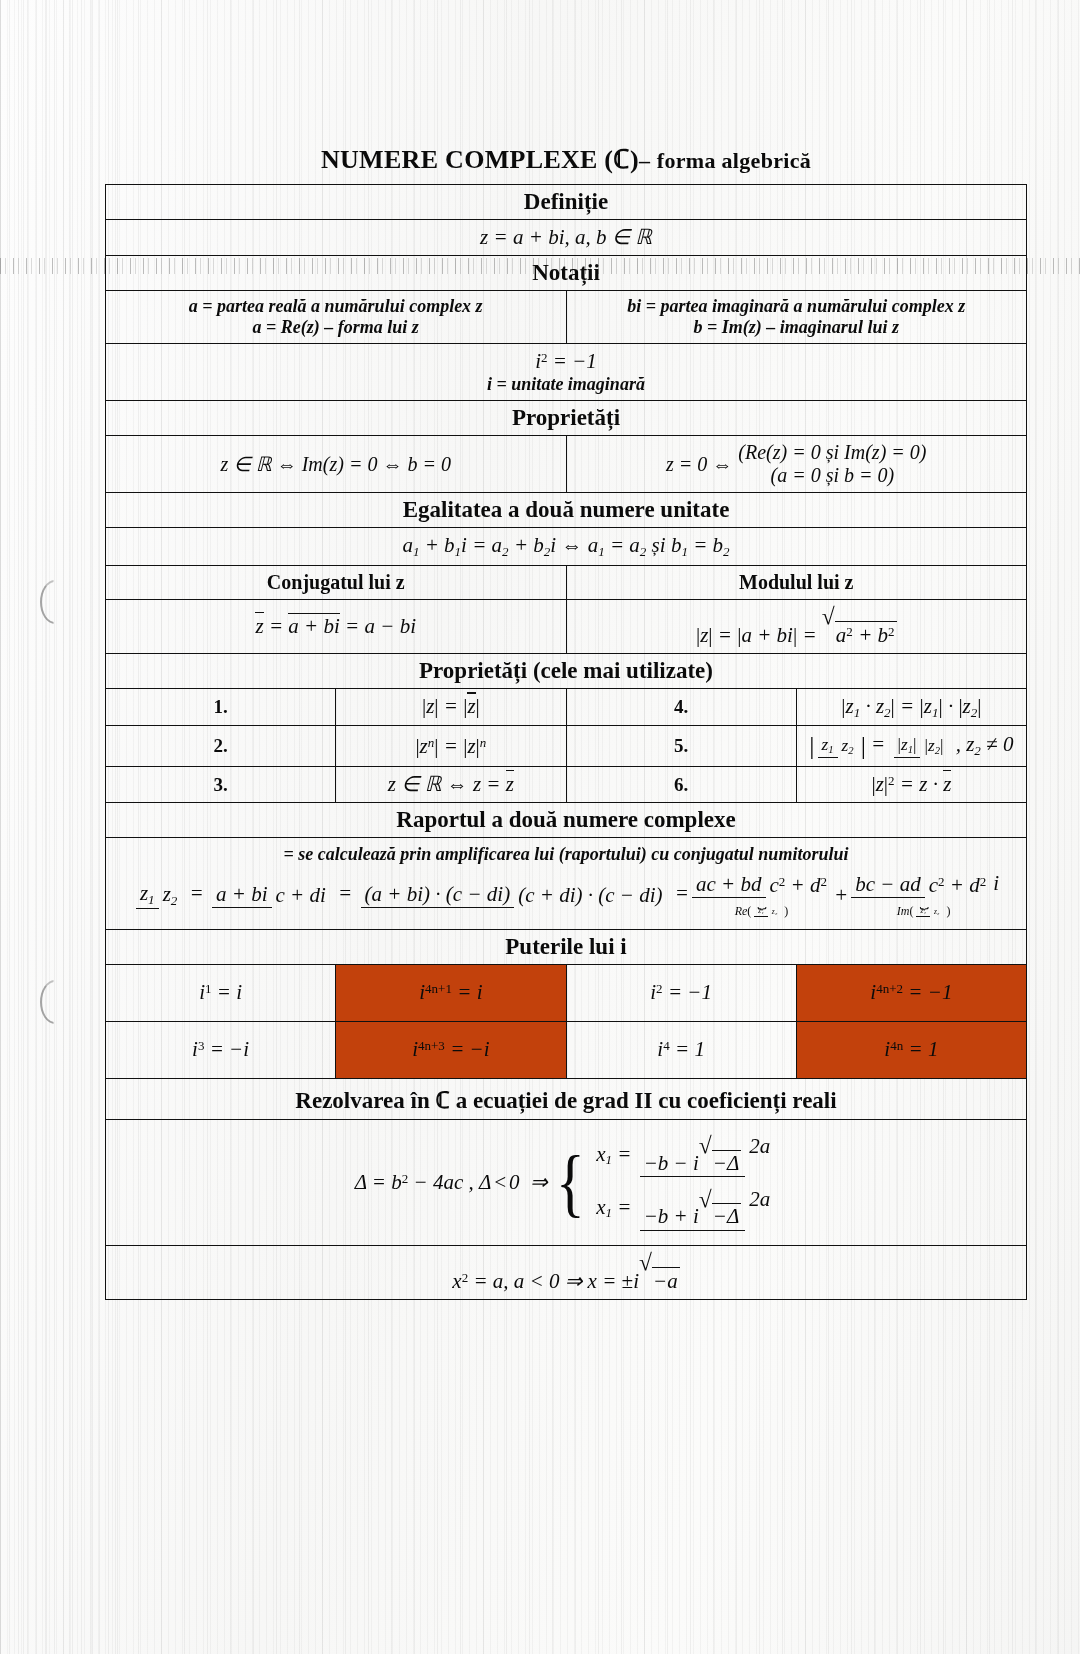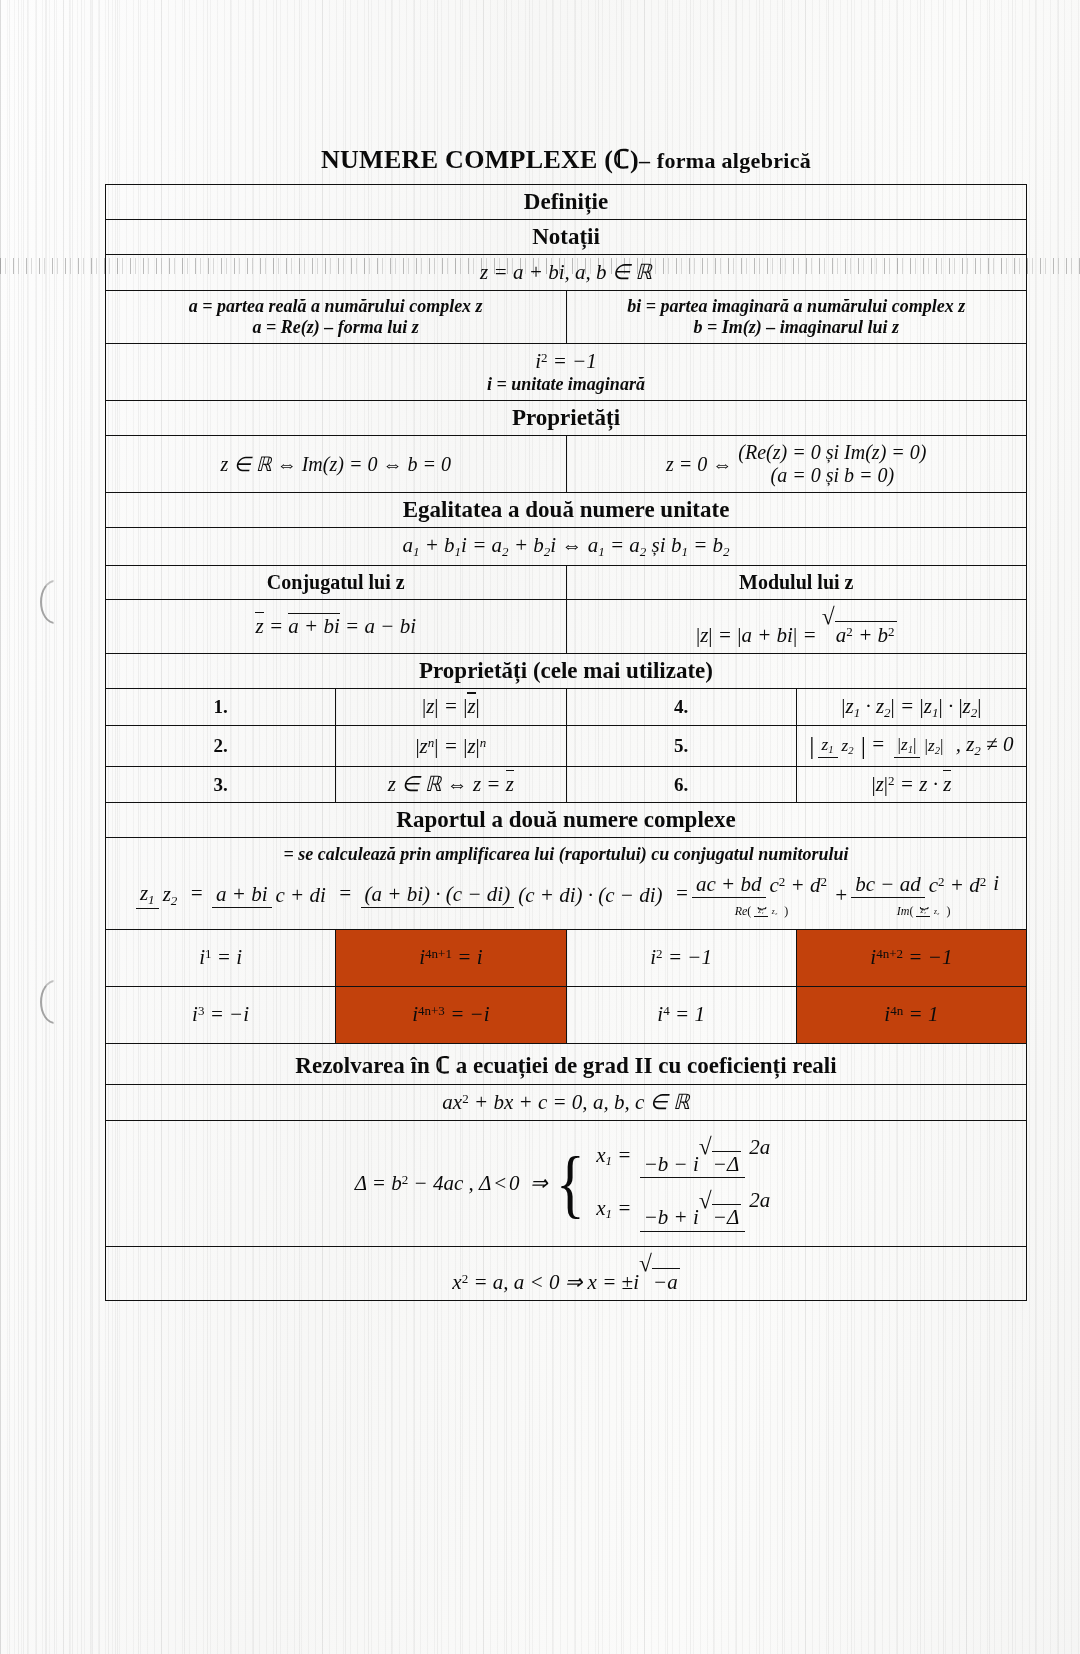--- a/index.html
+++ b/index.html
@@ -162,30 +162,30 @@
     <span class="ttl-sub">forma algebrică</span>
   </div>
 
   <table class="main">
 
     <tbody>
         <tr>
       <td class="hdr" colspan="4">Definiție</td>
     </tr>
     <tr>
-      <td class="hdr" colspan="4">Notații</td>
-    </tr>
-
-    <tr>
       <td colspan="4">
         <span class="math big">
           <span class="it">z</span> = <span class="it">a</span> + <span class="it">bi</span>,
           <span class="it">a</span>, <span class="it">b</span> ∈ ℝ
         </span>
       </td>
+    </tr>
+
+    <tr>
+      <td class="hdr" colspan="4">Notații</td>
     </tr>
     <tr>
       <td colspan="2">
         <div class="note">a = partea reală a numărului complex z</div>
         <div class="note">a = Re(z) – forma lui z</div>
       </td>
       <td colspan="2">
         <div class="note">bi = partea imaginară a numărului complex z</div>
         <div class="note">b = Im(z) – imaginarul lui z</div>
       </td>
@@ -378,20 +378,25 @@
               <span>Im</span><span style="font-style:normal;">(</span><span class="frac xs">
                     <span class="num">z₁</span>
                     <span class="den">z₂</span>
                   </span><span style="font-style:normal;">)</span>
             </span>
           </span>
         </div>
       </td>
     </tr>
 
+    <tr>
+      <td class="hdr" colspan="4">
+        <span>Puterile lui i</span>
+      </td>
+    </tr>
     <tr class="row-pow">
       <td>
         <span class="math big"><span class="it">i</span><sup class="up">1</sup> = <span class="it">i</span></span>
       </td>
       <td class="shade">
         <span class="math big"><span class="it">i</span><sup class="up">4n+1</sup> = <span class="it">i</span></span>
       </td>
       <td>
         <span class="math big"><span class="it">i</span><sup class="up">2</sup> = −1</span>
       </td>
@@ -409,28 +414,20 @@
       <td>
         <span class="math big"><span class="it">i</span><sup class="up">4</sup> = 1</span>
       </td>
       <td class="shade">
         <span class="math big"><span class="it">i</span><sup class="up">4n</sup> = 1</span>
       </td>
     </tr>
 
     <tr>
       <td class="hdr" colspan="4">Rezolvarea în ℂ a ecuației de grad II cu coeficienți reali</td>
-    </tr>
-    <tr>
-      <td colspan="4">
-        <span class="math big">
-          <span class="it">ax</span><sup class="up">2</sup> + <span class="it">bx</span> + <span class="it">c</span> = 0,
-          <span class="it">a</span>, <span class="it">b</span>, <span class="it">c</span> ∈ ℝ
-        </span>
-      </td>
     </tr>
     <tr>
       <td colspan="4" style="padding:14px 6px;">
         <div style="display:flex;align-items:center;justify-content:center;gap:4px;">
           <span class="math big">
             Δ = <span class="it">b</span><sup class="up">2</sup> − 4<span class="it">ac</span> ,
             Δ &lt; 0 &nbsp;⇒
           </span>
           <span class="sys">
             <span class="brace">{</span>

